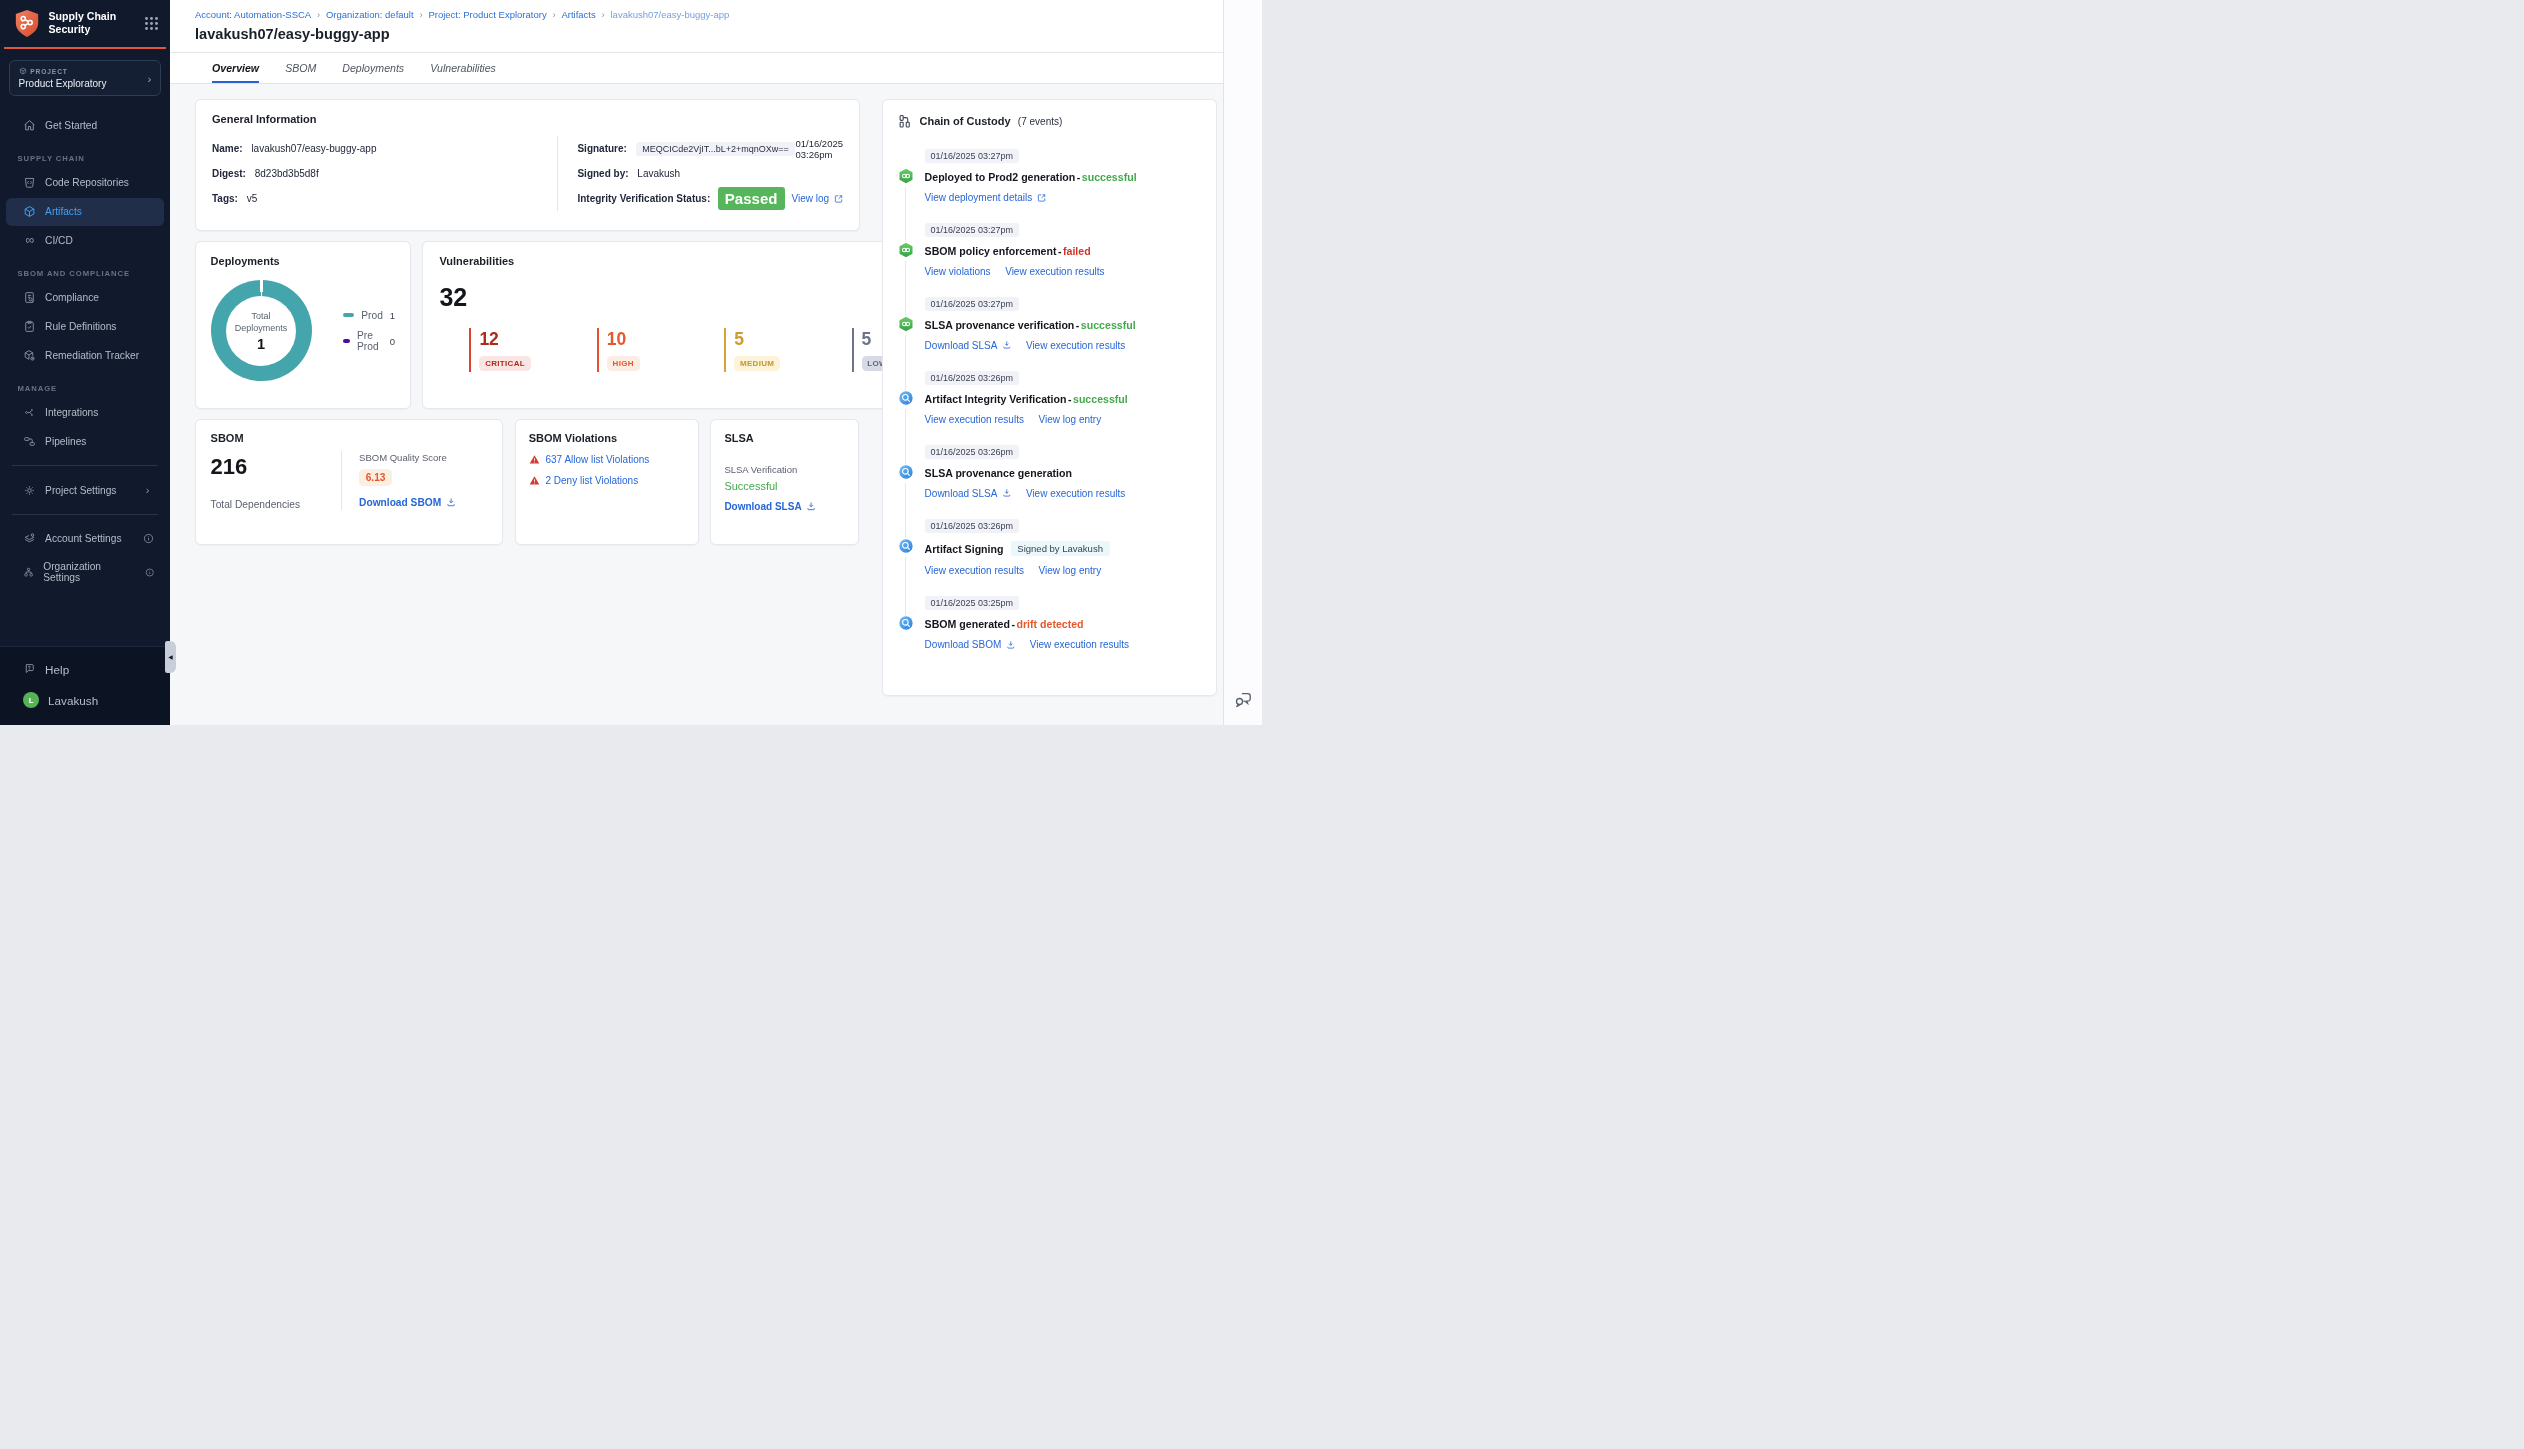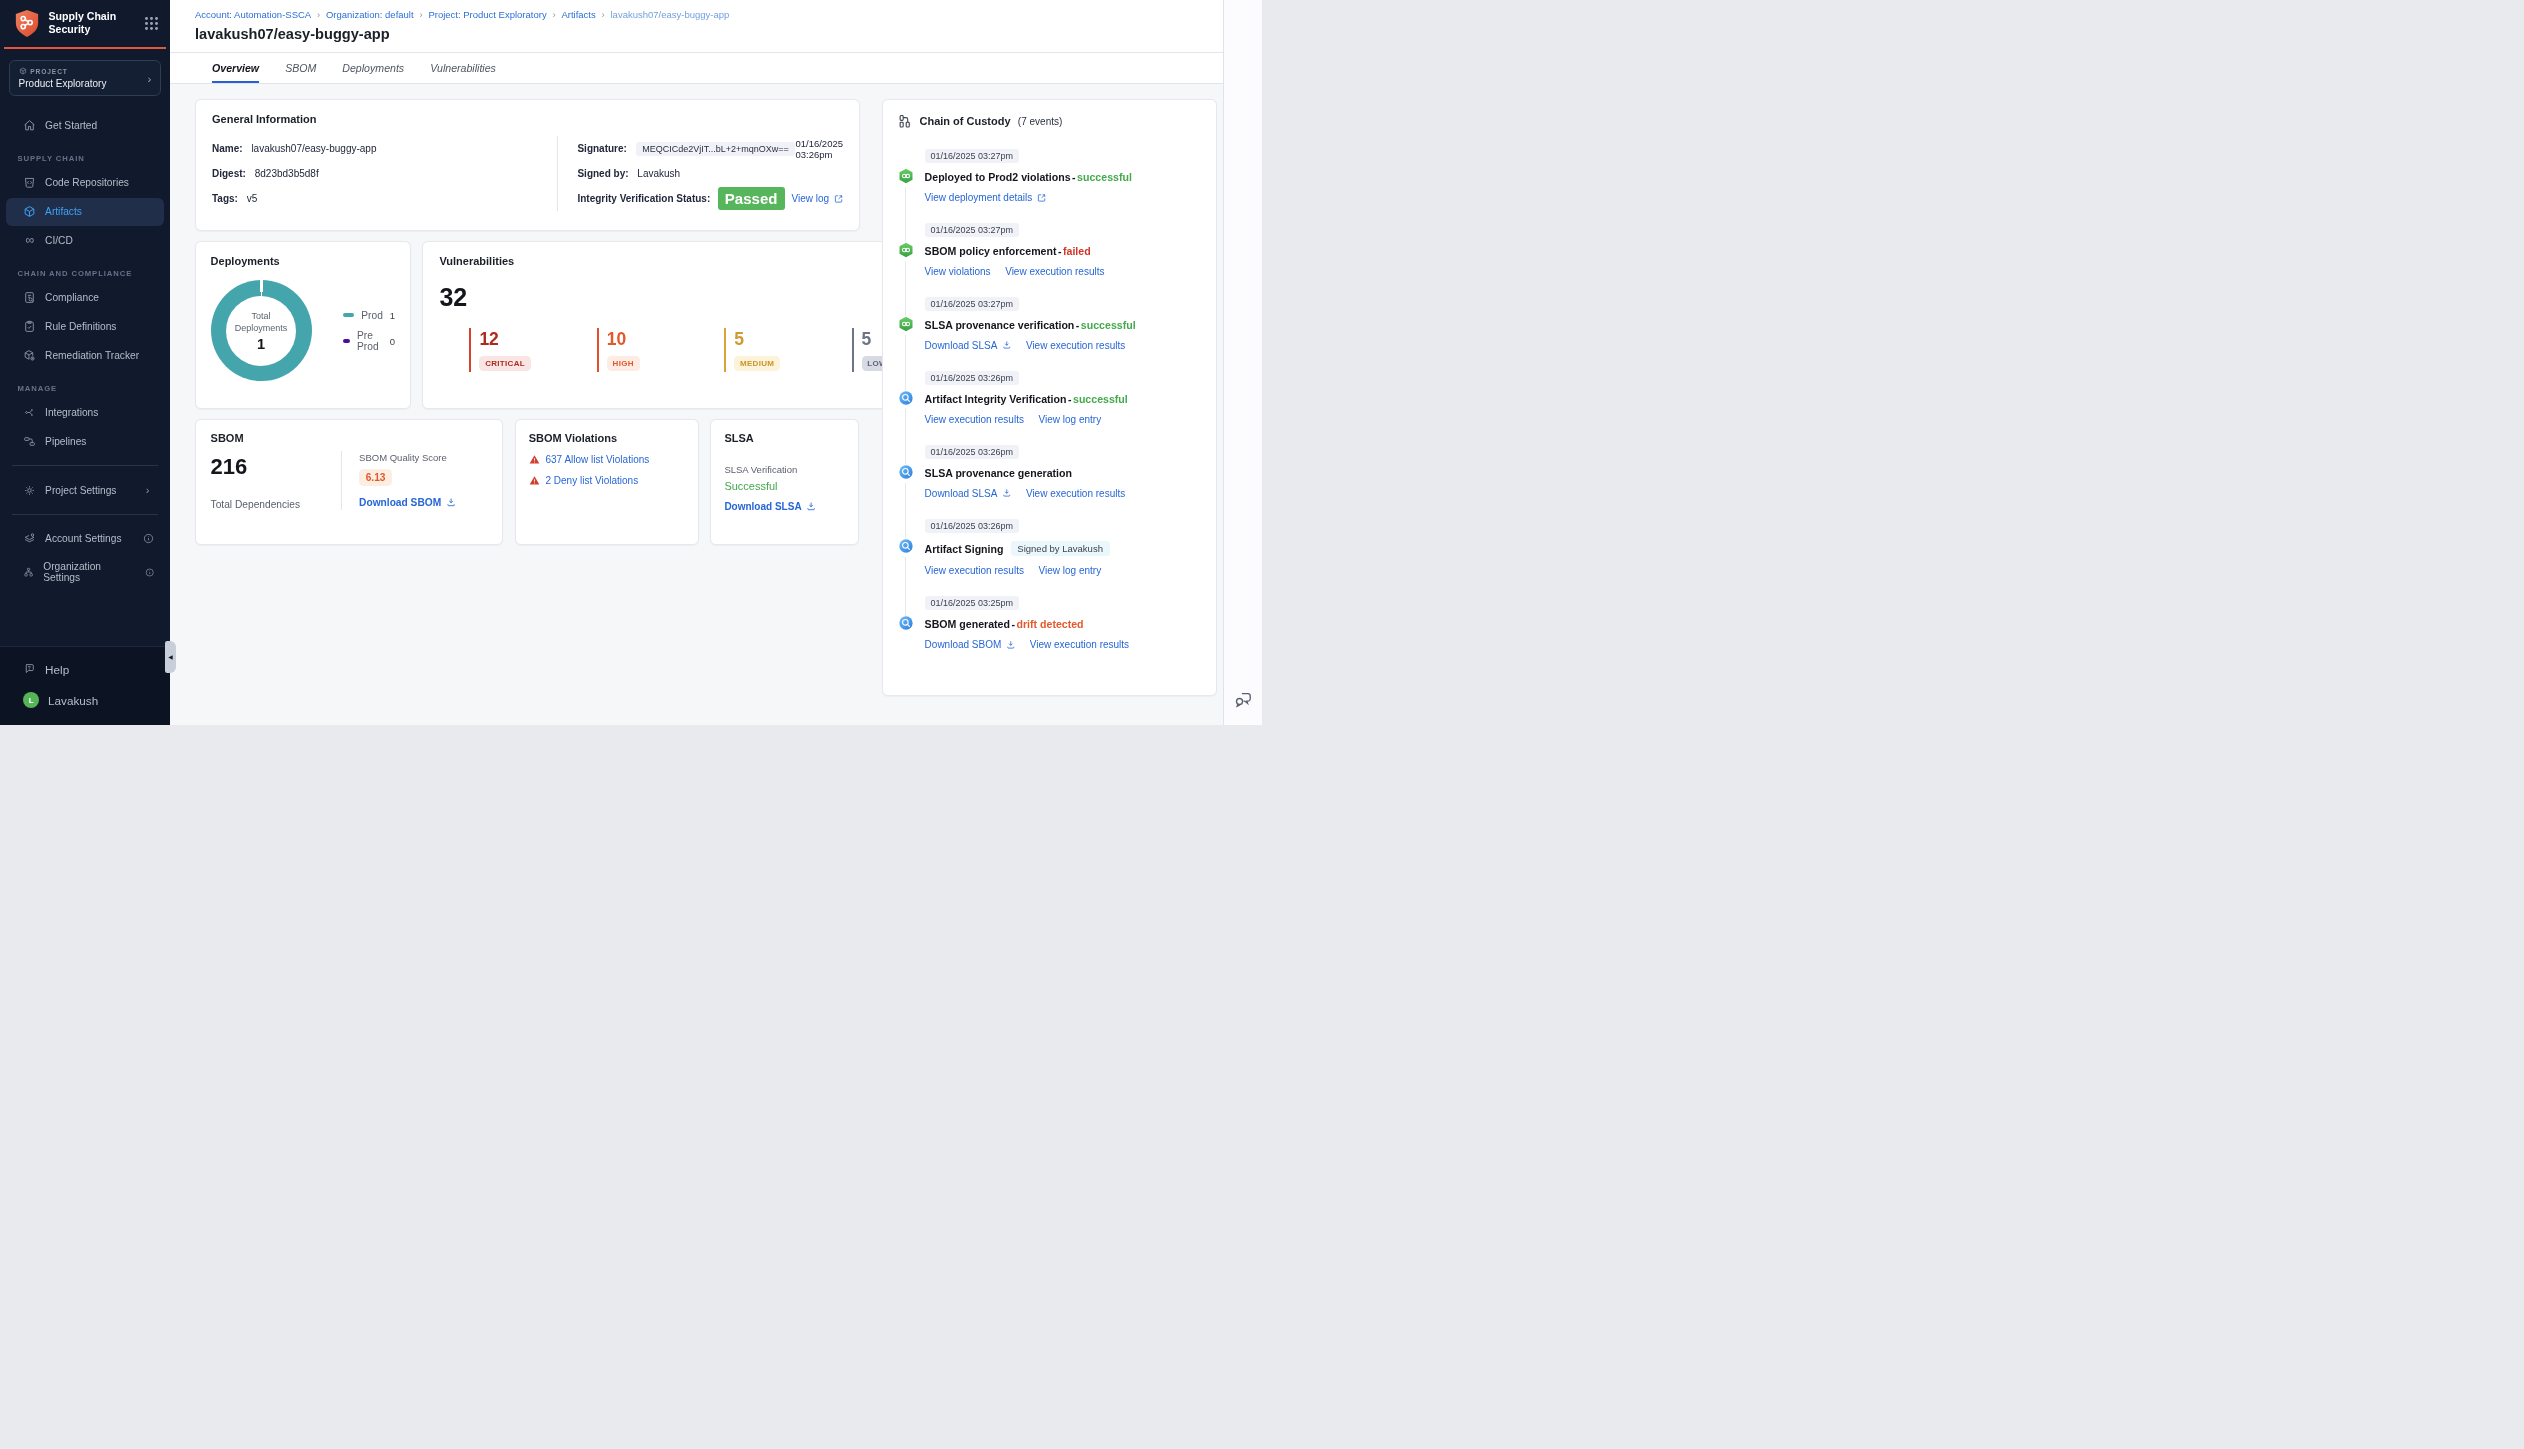--- a/index.html
+++ b/index.html
@@ -209,21 +209,21 @@
             <path d="M12 3l8 4.5v9L12 21l-8-4.5v-9z"></path>
             <path d="M4 7.5l8 4.5 8-4.5M12 12v9"></path>
           </svg>
         <span>Artifacts</span>
       </div>
       <div class="nav-item">
         <span class="gl">∞</span>
         <span>CI/CD</span>
       </div>
 
-      <div class="nav-sec">CHAIN AND COMPLIANCE</div>
+      <div class="nav-sec">SBOM AND COMPLIANCE</div>
       <div class="nav-item">
         <svg class="ic" width="13" height="13" viewBox="0 0 24 24" fill="none" stroke="currentColor" stroke-width="1.7">
             <rect x="5" y="3" width="14" height="18" rx="2"></rect>
             <path d="M9 8h6M9 11.5h4"></path>
             <circle cx="14" cy="15.5" r="2.8"></circle>
             <path d="M16.2 17.7L18.6 20"></path>
           </svg>
         <span>Compliance</span>
       </div>
       <div class="nav-item">
@@ -523,21 +523,21 @@
           <div class="ev">
             <span class="ev-time">01/16/2025 03:27pm</span>
             <svg class="ev-ico ic" viewBox="0 0 24 24">
                 <polygon points="12,2.5 20.5,7.2 20.5,16.8 12,21.5 3.5,16.8 3.5,7.2" fill="url(#gradGreen)" stroke="url(#gradGreen)" stroke-width="2.5" stroke-linejoin="round"></polygon>
                 <g stroke="#fff" stroke-width="1.6" fill="none">
                   <circle cx="9.3" cy="12" r="2.6"></circle>
                   <circle cx="14.7" cy="12" r="2.6"></circle>
                 </g>
               </svg>
             <div class="ev-title">
-                <span>Deployed to Prod2 violations</span>
+                <span>Deployed to Prod2 generation</span>
                 <span> - </span>
                 <span class="st st-green">successful</span>
               </div>
             <div class="ev-links">
               <a class="lnk">
                   <span>View deployment details</span>
                 <svg class="ic" width="9.5" height="9.5" viewBox="0 0 24 24" fill="none" stroke="currentColor" stroke-width="2">
                     <path d="M14 4.5h5.5V10"></path>
                     <path d="M19.5 4.5L11.5 12.5"></path>
                     <path d="M19.5 13.5V19a1.5 1.5 0 01-1.5 1.5H5A1.5 1.5 0 013.5 19V6A1.5 1.5 0 015 4.5h5.5"></path>

